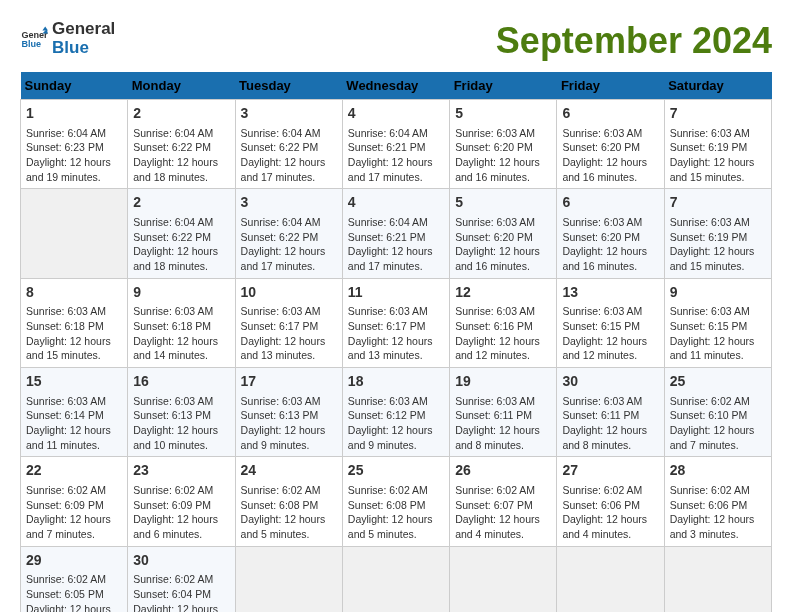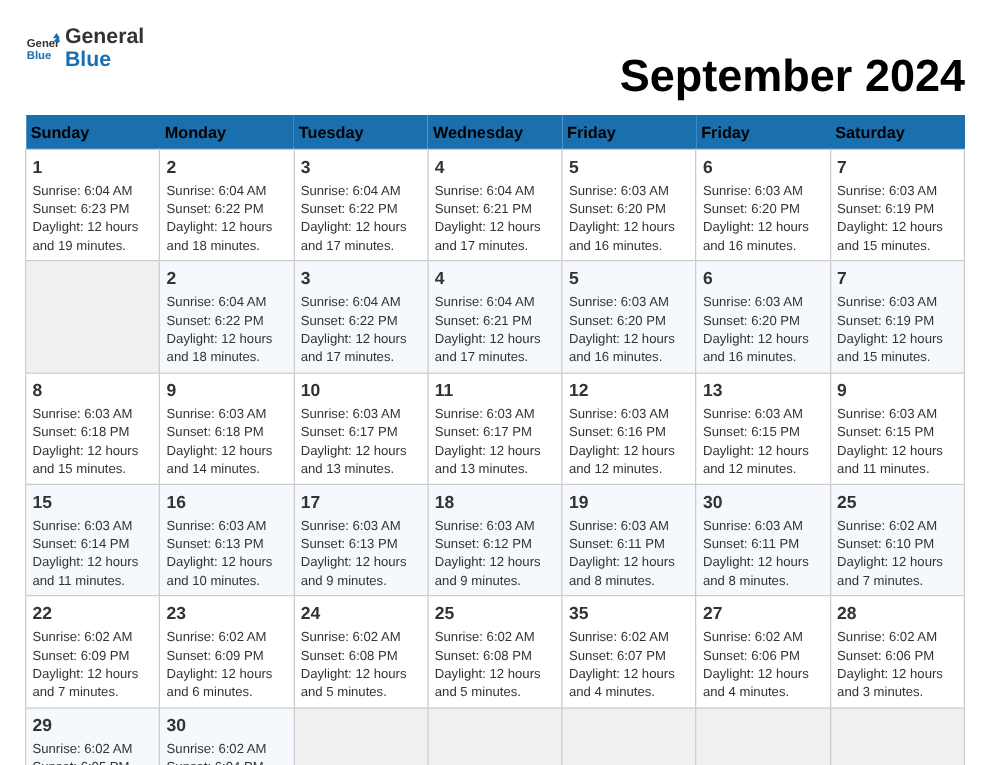--- a/index.html
+++ b/index.html
@@ -24,22 +24,21 @@
     .logo-icon {
       width: 28px;
       height: 28px;
     }
     .title-block {
       text-align: right;
     }
     .month-title {
       font-size: 36px;
       font-weight: bold;
-      color: #000000;
-      margin-top: 20px;
+      color: #4d7c0f;
     }
     .location {
       font-size: 16px;
       color: #555;
     }
     table {
       width: 100%;
       border-collapse: collapse;
       font-size: 11px;
     }
@@ -307,21 +306,21 @@
 Sunset: 6:08 PM
 Daylight: 12 hours and 5 minutes.</div>
         </td>
         <td>
           <span class="day-num">25</span>
           <div class="day-info" style="white-space: pre-line;">Sunrise: 6:02 AM
 Sunset: 6:08 PM
 Daylight: 12 hours and 5 minutes.</div>
         </td>
         <td>
-          <span class="day-num">35</span>
+          <span class="day-num">26</span>
           <div class="day-info" style="white-space: pre-line;">Sunrise: 6:02 AM
 Sunset: 6:07 PM
 Daylight: 12 hours and 4 minutes.</div>
         </td>
         <td>
           <span class="day-num">27</span>
           <div class="day-info" style="white-space: pre-line;">Sunrise: 6:02 AM
 Sunset: 6:06 PM
 Daylight: 12 hours and 4 minutes.</div>
         </td>

